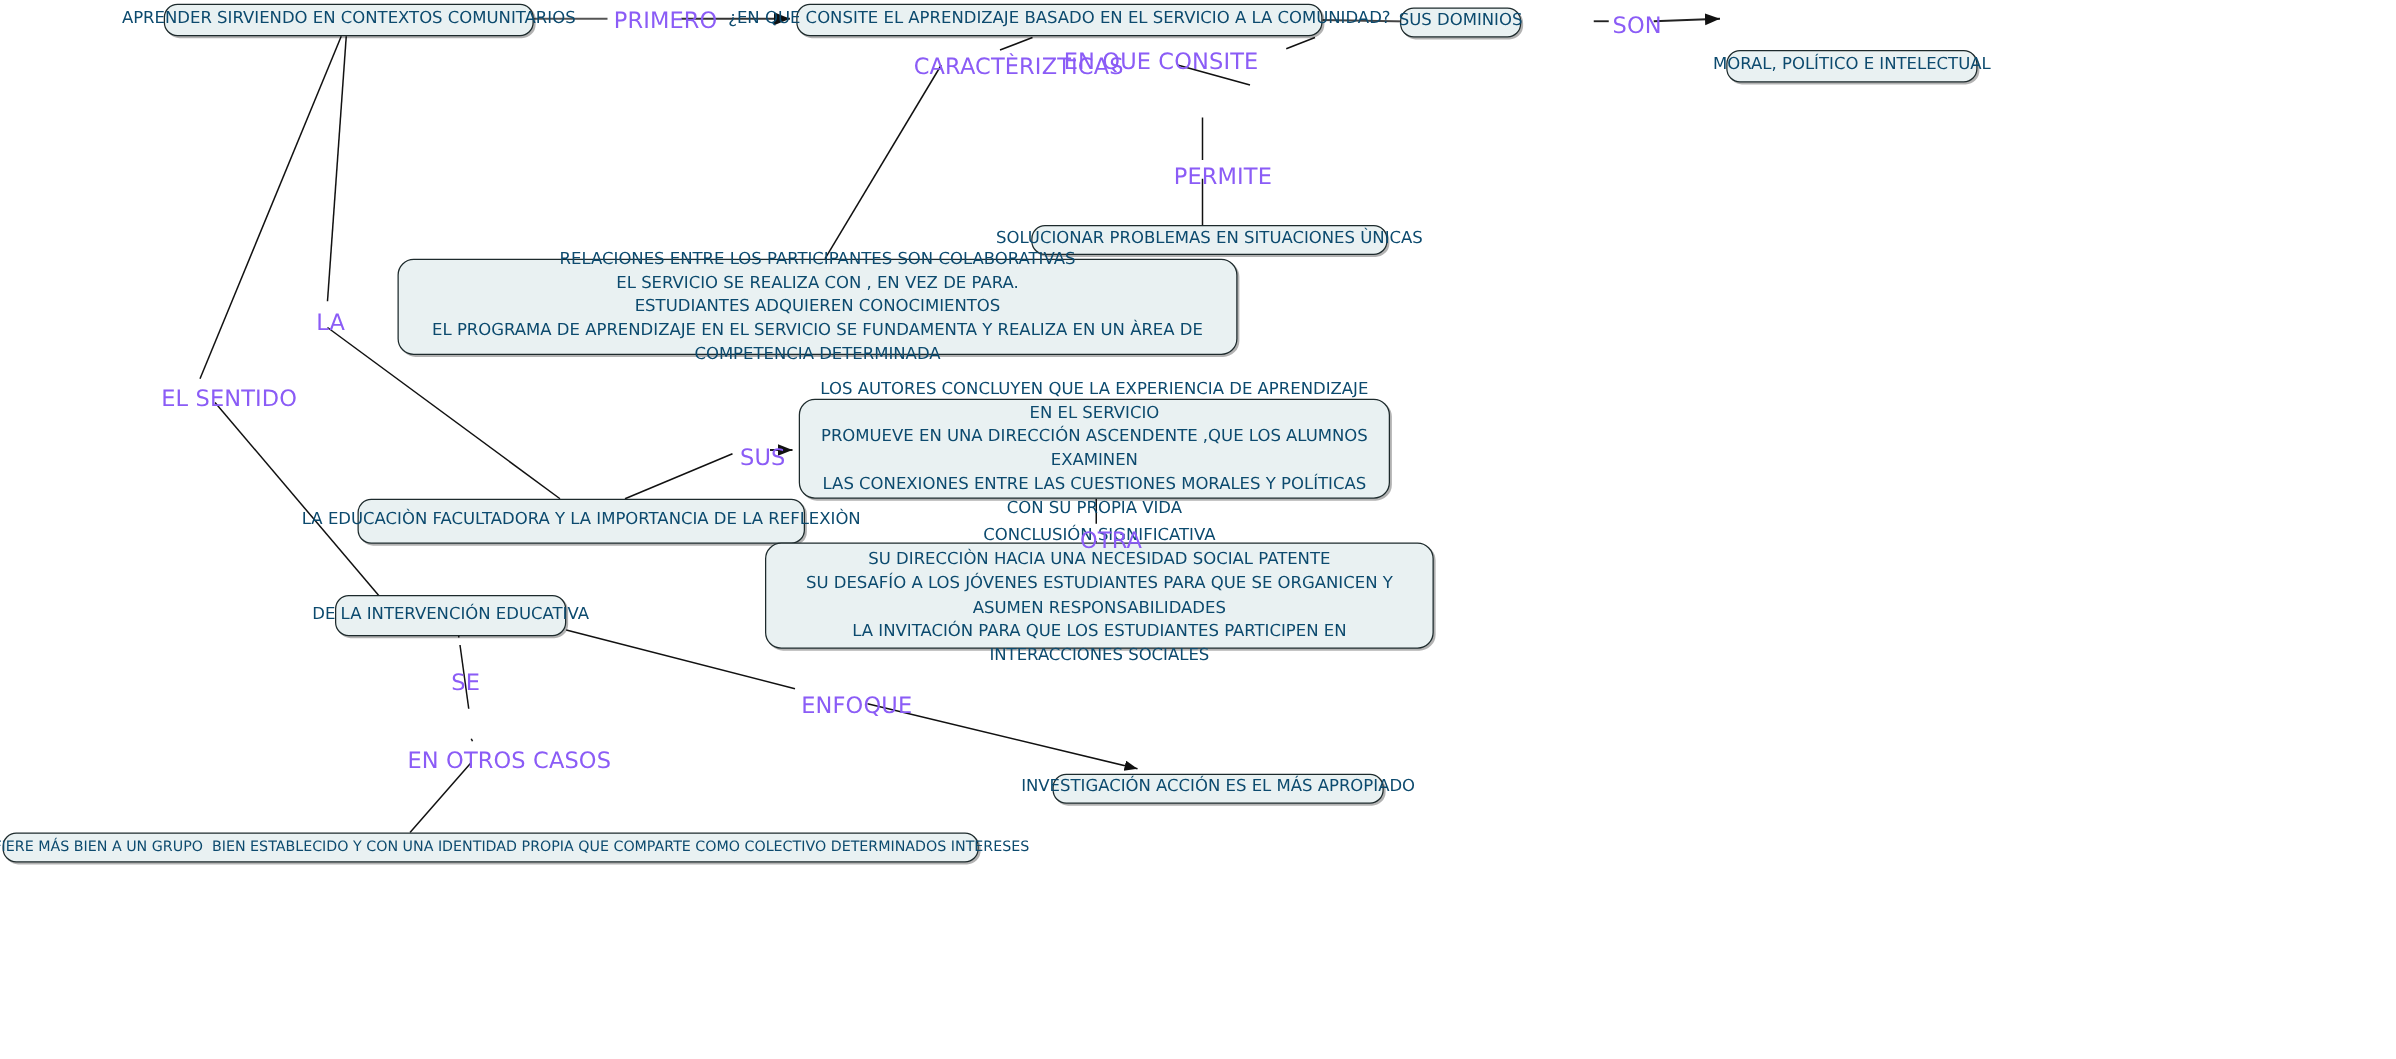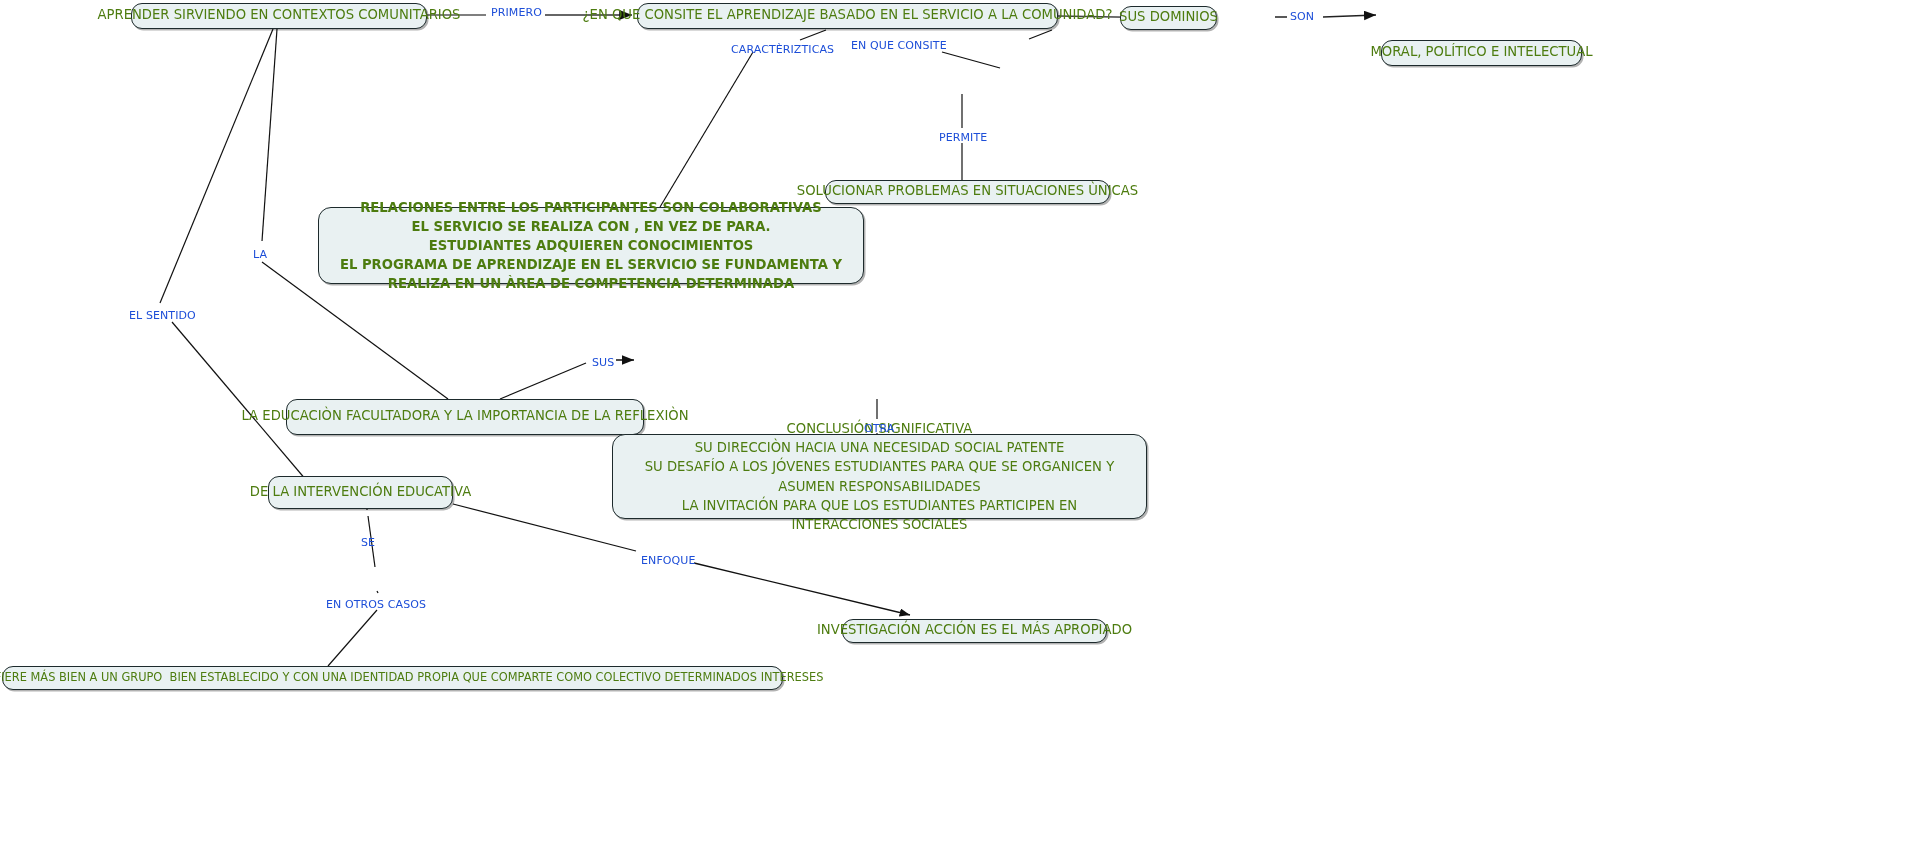--- a/index.html
+++ b/index.html
@@ -22,41 +22,41 @@
     width: 1917px;
     height: 847px;
     pointer-events: none;
   }
   .node {
     position: absolute;
     box-sizing: border-box;
     background: #e9f1f2;
     border: 1.3px solid #1d2a2c;
     border-radius: 11px;
-    color: #4d7c0f;
+    color: #0c4a6e;
     font-size: 13.2px;
     line-height: 1.22;
     text-align: center;
     padding: 5px 10px 6px 10px;
     white-space: pre;
     display: flex;
     align-items: center;
     justify-content: center;
     box-shadow: 1.5px 1.5px 0 rgba(0,0,0,0.30);
   }
   .node.multi {
     border-radius: 13px;
     white-space: pre-line;
     line-height: 1.45;
     padding: 10px 14px;
   }
   .elabel {
     position: absolute;
-    font-size: 11px;
-    color: #1d4ed8;
+    font-size: 18px;
+    color: #8b5cf6;
     white-space: nowrap;
     background: transparent;
     letter-spacing: 0.1px;
   }
   .tiny {
     font-size: 11.4px;
   }
 </style>
 </head>
 <body>
@@ -117,25 +117,28 @@
 
   <div class="node" style="left:637px;top:3px;width:421px;height:26px;">¿EN QUE CONSITE EL APRENDIZAJE BASADO EN EL SERVICIO A LA COMUNIDAD?</div>
 
   <div class="node" style="left:1120px;top:6px;width:97px;height:24px;">SUS DOMINIOS</div>
 
   <div class="node" style="left:1381px;top:3px;width:201px;height:26px;margin-top:37px;">MORAL, POLÍTICO E INTELECTUAL</div>
 
 
   <div class="node" style="left:825px;top:180px;width:285px;height:24px;">SOLUCIONAR PROBLEMAS EN SITUACIONES ÙNICAS</div>
 
-  <div class="node multi" style="left:318px;top:207px;width:546px;height:77px;font-weight:bold;">RELACIONES  ENTRE LOS PARTICIPANTES SON COLABORATIVAS
+  <div class="node multi" style="left:318px;top:207px;width:672px;height:77px;">RELACIONES  ENTRE LOS PARTICIPANTES SON COLABORATIVAS
 EL SERVICIO SE REALIZA CON , EN VEZ DE PARA.
 ESTUDIANTES ADQUIEREN CONOCIMIENTOS
 EL PROGRAMA DE APRENDIZAJE EN EL SERVICIO SE FUNDAMENTA Y REALIZA EN UN ÀREA DE COMPETENCIA DETERMINADA</div>
 
+  <div class="node multi" style="left:639px;top:319px;width:473px;height:80px;">LOS AUTORES CONCLUYEN QUE LA EXPERIENCIA DE APRENDIZAJE EN EL SERVICIO
+PROMUEVE EN UNA DIRECCIÓN ASCENDENTE ,QUE LOS ALUMNOS EXAMINEN
+LAS CONEXIONES ENTRE LAS CUESTIONES MORALES Y POLÍTICAS CON SU PROPIA VIDA</div>
 
   <div class="node" style="left:286px;top:399px;width:358px;height:36px;">LA EDUCACIÒN FACULTADORA Y LA IMPORTANCIA DE LA REFLEXIÒN</div>
 
   <div class="node multi" style="left:612px;top:434px;width:535px;height:85px;">CONCLUSIÓN SIGNIFICATIVA
 SU DIRECCIÒN HACIA UNA NECESIDAD SOCIAL PATENTE
 SU DESAFÍO A LOS JÓVENES ESTUDIANTES PARA QUE SE ORGANICEN Y ASUMEN RESPONSABILIDADES
 LA INVITACIÓN PARA QUE LOS ESTUDIANTES PARTICIPEN EN INTERACCIONES SOCIALES</div>
 
   <div class="node" style="left:268px;top:476px;width:185px;height:33px;">DE LA INTERVENCIÓN EDUCATIVA</div>
 

